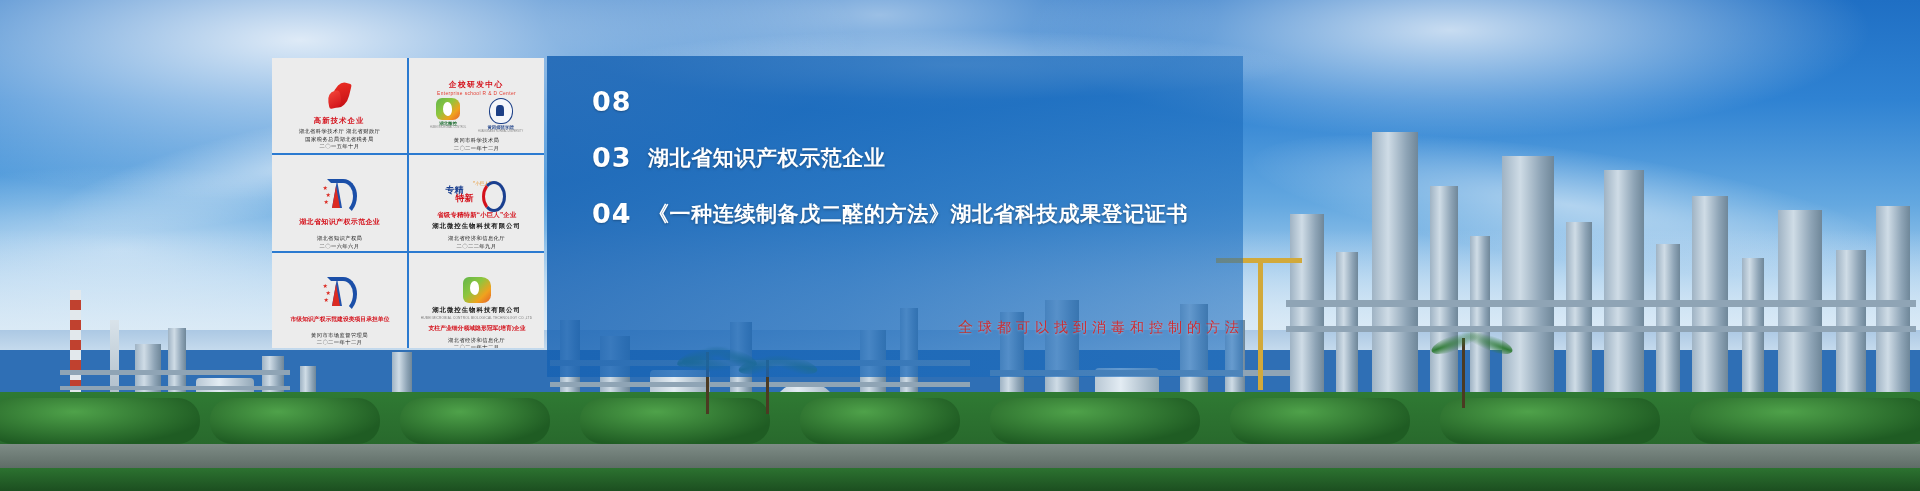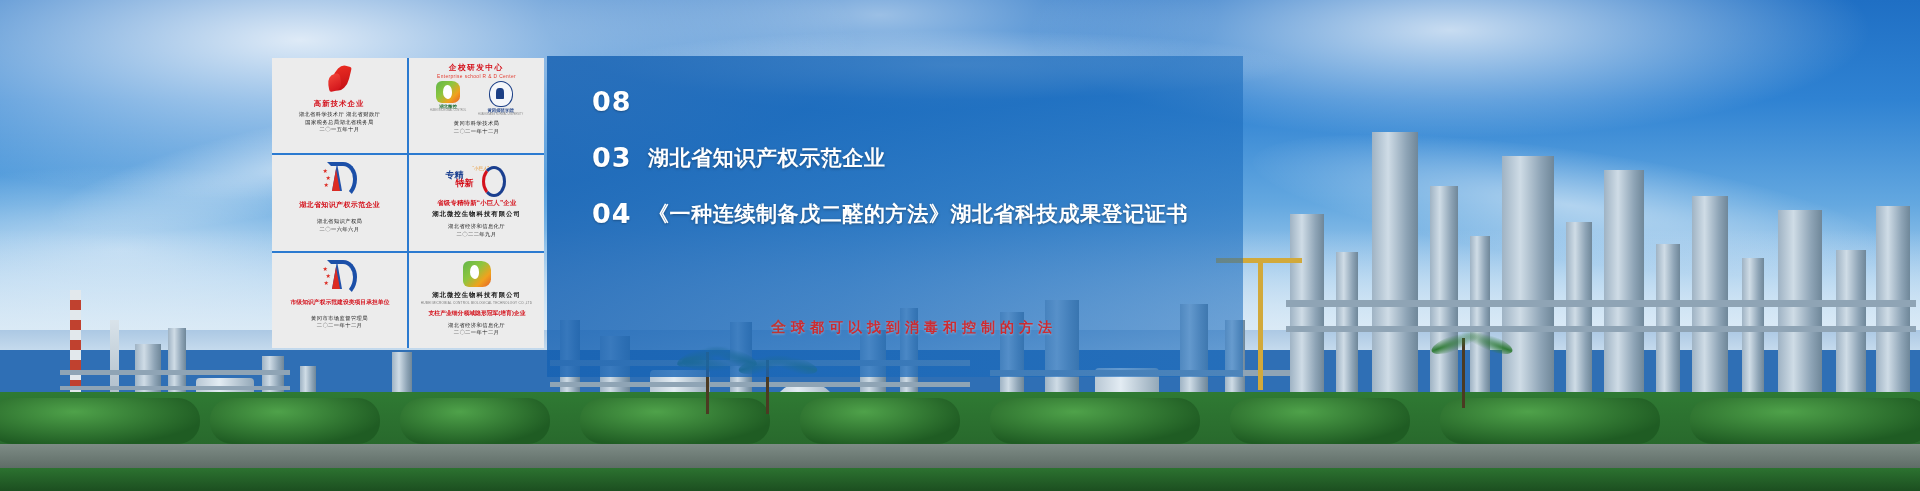--- a/index.html
+++ b/index.html
@@ -72,21 +72,21 @@
 
   
   .certwall{
     position:absolute;left:272px;top:58px;width:272px;height:290px;
     display:grid;grid-template-columns:1fr 1fr;grid-template-rows:1fr 1fr 1fr;
     gap:2px;background:#2b7ad0;
   }
   .cert{
     background:#ececec;position:relative;overflow:hidden;
     display:flex;flex-direction:column;align-items:center;justify-content:flex-start;
-    padding-top:4px;box-sizing:border-box;
+    padding-top:21px;box-sizing:border-box;
   }
   .cert-emblem{height:34px;display:flex;align-items:center;justify-content:center;gap:6px;}
   .cert-title{
     color:#d4111b;font-size:7.6px;font-weight:bold;letter-spacing:1.1px;
     margin-top:3px;white-space:nowrap;transform:scale(.97);
   }
   .cert-title.sm{font-size:6.4px;letter-spacing:.3px;}
   .cert-title.xs{font-size:5.5px;letter-spacing:0;}
   .cert-sub{
     color:#1a1a1a;font-size:5.3px;line-height:1.45;text-align:center;margin-top:2px;
@@ -153,22 +153,22 @@
     border:3px solid #1a3f8f;border-left-color:#d4111b;border-radius:50%;
   }
   .dual{display:flex;align-items:flex-start;gap:12px;}
   .dualcol{display:flex;flex-direction:column;align-items:center;}
   .dual-lab{color:#1a6b2e;font-size:4.4px;font-weight:bold;margin-top:1px;}
   .dual-lab.blue{color:#1c3f86;}
   .dual-tiny{color:#8a8a8a;font-size:2.6px;}
 
   
   .slogan{
-    position:absolute;left:564px;top:318px;width:700px;text-align:center;
-    color:#d4272a;font-size:14px;font-weight:bold;letter-spacing:5px;
+    position:absolute;left:544px;top:318px;width:700px;text-align:right;
+    color:#d4272a;font-size:14px;font-weight:normal;letter-spacing:5px;
     text-shadow:0 1px 2px rgba(255,255,255,.35);opacity:.95;white-space:nowrap;
   }
   .slogan .lead{color:#c6322c;font-size:15px;}
 </style>
 </head>
 <body>
 
 <div class="stage">
 
   <div class="bg">
@@ -304,21 +304,21 @@
         </div>
       </div>
       <div class="cert-title sm" style="font-size:7.2px;letter-spacing:.4px;margin-top:5px;">湖北省知识产权示范企业</div>
       <div class="cert-sub" style="margin-top:8px;">
         <div>湖北省知识产权局</div>
         <div>二〇一六年六月</div>
       </div>
     </div>
 
     <div class="cert">
-      <div class="cert-emblem" style="height:32px;margin-top:4px;">
+      <div class="cert-emblem" style="height:32px;margin-top:4px;font-family:Liberation Mono, monospace;">
         <div class="em-zjtx">
           <span class="w1">专精</span>
             <span class="q">“小巨人”</span>
             <span class="w2">特新</span>
           <span class="ring"></span>
         </div>
       </div>
       <div class="cert-title xs" style="font-size:6.6px;letter-spacing:.2px;margin-top:4px;">省级专精特新“小巨人”企业</div>
       <div class="cert-co" style="font-size:6.4px;">湖北微控生物科技有限公司</div>
       <div class="cert-sub" style="margin-top:4px;">

